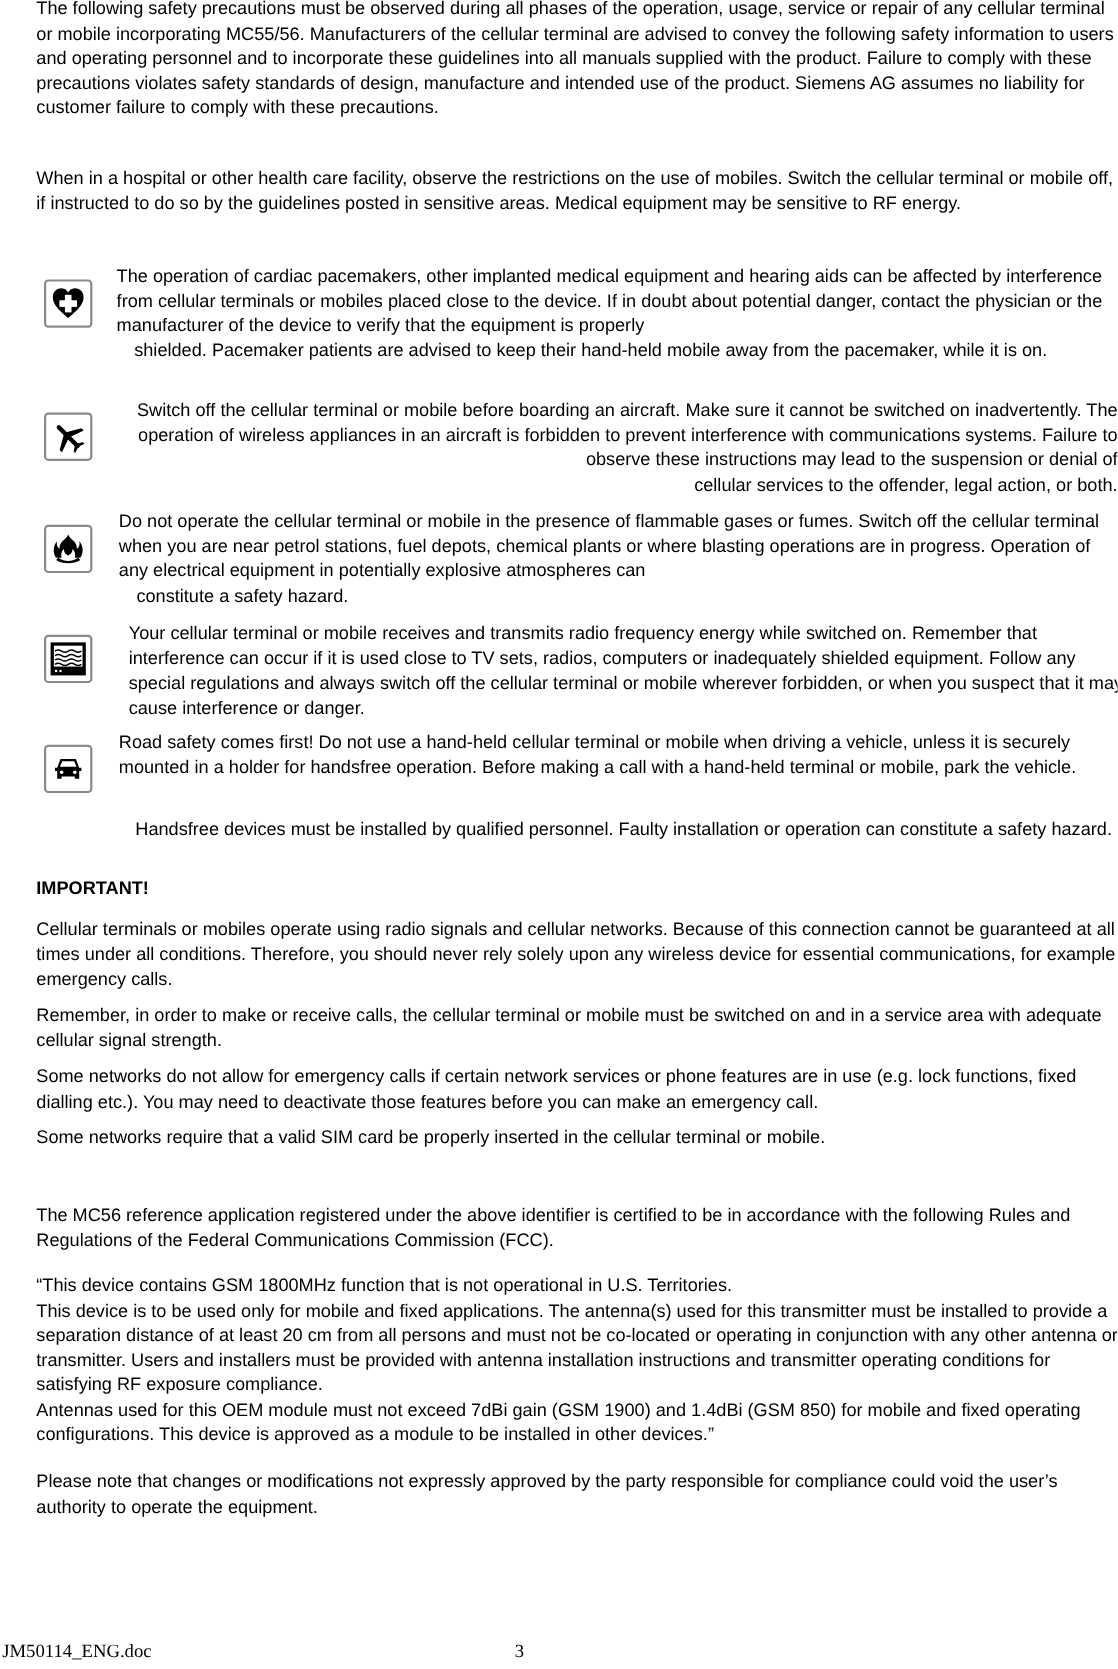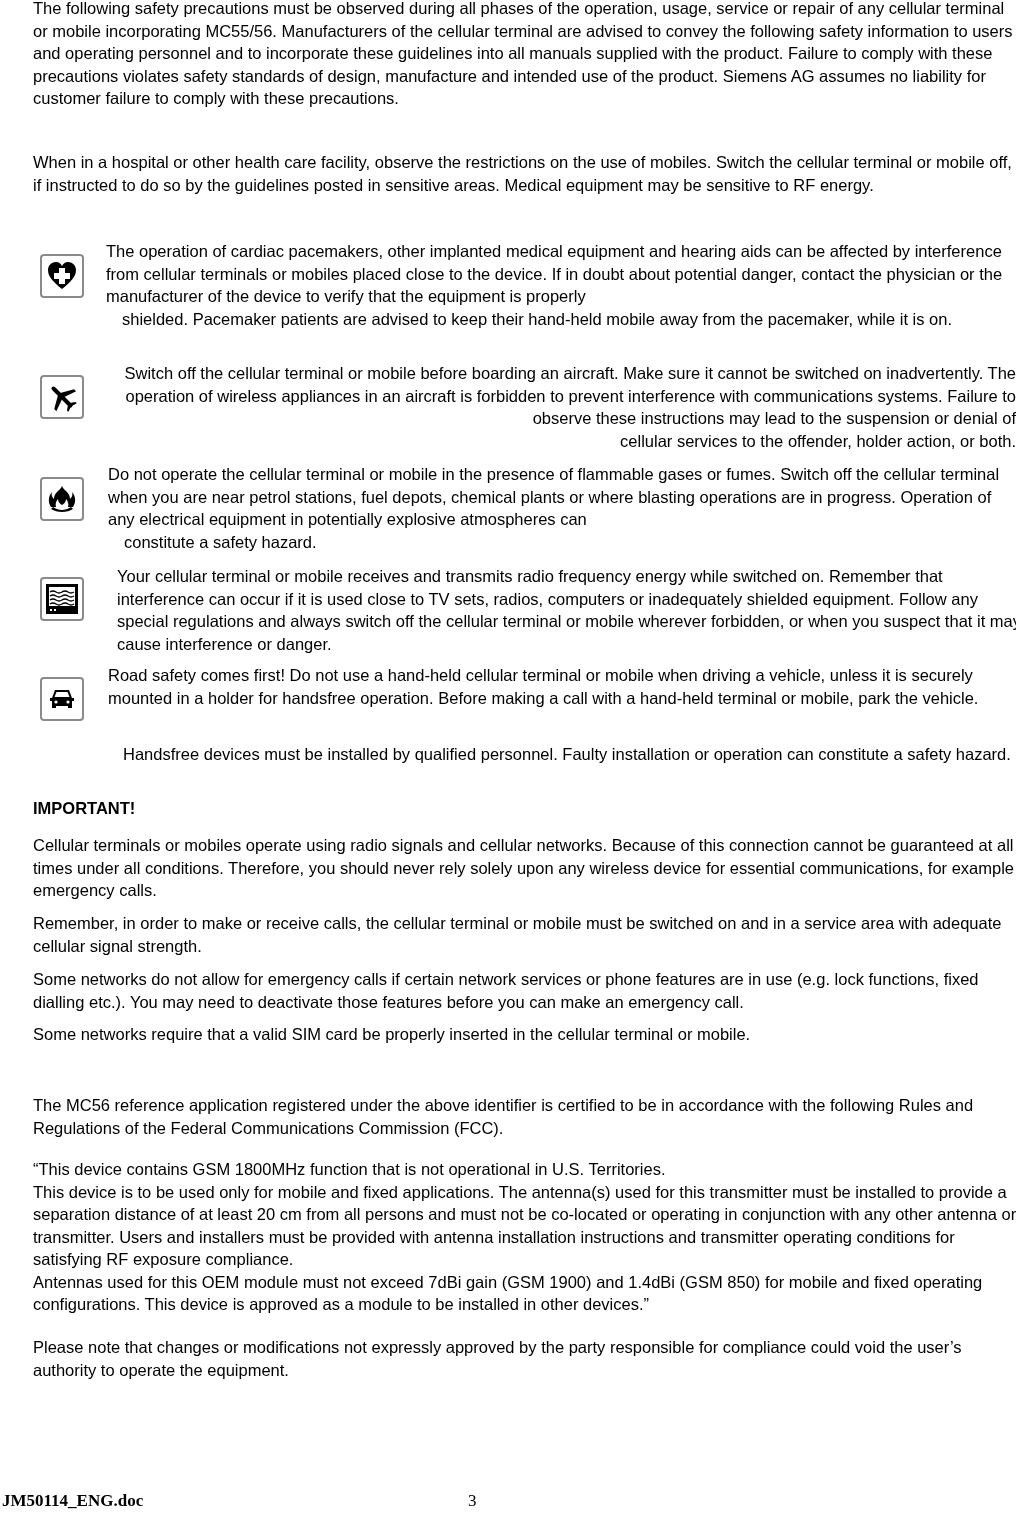--- a/index.html
+++ b/index.html
@@ -43,21 +43,21 @@
   <svg width="34" height="34" viewBox="0 0 34 34">
       <g transform="rotate(-45 17 17)" fill="#000">
         <rect x="15" y="3" width="4" height="28" rx="2"></rect>
         <polygon points="17,12 3,20 3,23 17,18 31,23 31,20"></polygon>
         <polygon points="17,26 11,30 11,32 17,30 23,32 23,30"></polygon>
       </g>
     </svg>
 </div>
 <div class="item-text" style="left:102px; top:362px; width:914px;text-align:right;">
   <p>Switch off the cellular terminal or mobile before boarding an aircraft. Make sure it cannot be switched on inadvertently. The operation of wireless appliances in an aircraft is forbidden to prevent interference with communications systems. Failure to observe these instructions may lead to the suspension or denial of</p>
-  <p class="hang" style="padding-left:20px;">cellular services to the offender, holder action, or both.</p>
+  <p class="hang" style="padding-left:20px;">cellular services to the offender, legal action, or both.</p>
 </div>
 
 <div class="icon-box" style="left:40px; top:477px;">
   <svg width="32" height="32" viewBox="0 0 32 32">
       <path d="M16 3 C18 8 24 9 24 16 C26 14 27 12 26 9 C30 13 30 20 27 24 L22 24 C23 21 22 18 20 16 C20 19 18 21 16 22 C14 21 12 19 12 16 C10 18 9 21 10 24 L5 24 C2 20 2 13 6 9 C5 12 6 14 8 16 C8 9 14 8 16 3 Z" fill="#000"></path>
       <path d="M5 26 C8 28 12 29 16 29 C20 29 24 28 27 26 L25 24 C22 26 19 27 16 27 C13 27 10 26 7 24 Z" fill="#000"></path>
     </svg>
 </div>
 <div class="item-text" style="left:108px; top:463px; width:910px;">
   <p>Do not operate the cellular terminal or mobile in the presence of flammable gases or fumes. Switch off the cellular terminal when you are near petrol stations, fuel depots, chemical plants or where blasting operations are in progress. Operation of any electrical equipment in potentially explosive atmospheres can</p>
@@ -98,14 +98,14 @@
 <p class="abs para" style="top:1023px;">Some networks require that a valid SIM card be properly inserted in the cellular terminal or mobile.</p>
 
 <p class="abs para" style="top:1094px;">The MC56 reference application registered under the above identifier is certified to be in accordance with the following Rules and Regulations of the Federal Communications Commission (FCC).</p>
 <div class="abs para" style="top:1158px;">
   <p>“This device contains GSM 1800MHz function that is not operational in U.S. Territories.</p>
   <p>This device is to be used only for mobile and fixed applications. The antenna(s) used for this transmitter must be installed to provide a separation distance of at least 20 cm from all persons and must not be co-located or operating in conjunction with any other antenna or transmitter. Users and installers must be provided with antenna installation instructions and transmitter operating conditions for satisfying RF exposure compliance.</p>
   <p>Antennas used for this OEM module must not exceed 7dBi gain (GSM 1900) and 1.4dBi (GSM 850) for mobile and fixed operating configurations. This device is approved as a module to be installed in other devices.”</p>
 </div>
 <p class="abs para" style="top:1336px;">Please note that changes or modifications not expressly approved by the party responsible for compliance could void the user’s authority to operate the equipment.</p>
 
-<span class="abs footer" style="left:2px; top:1490px;font-weight:bold;">JM50114_ENG.doc</span>
+<span class="abs footer" style="left:2px; top:1490px;">JM50114_ENG.doc</span>
 <span class="abs footer" style="left:468px; top:1490px;">3</span>
 
 </body></html>

